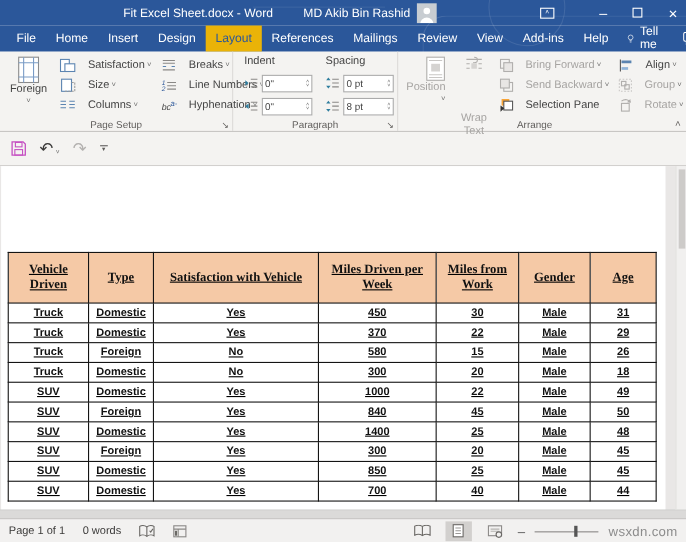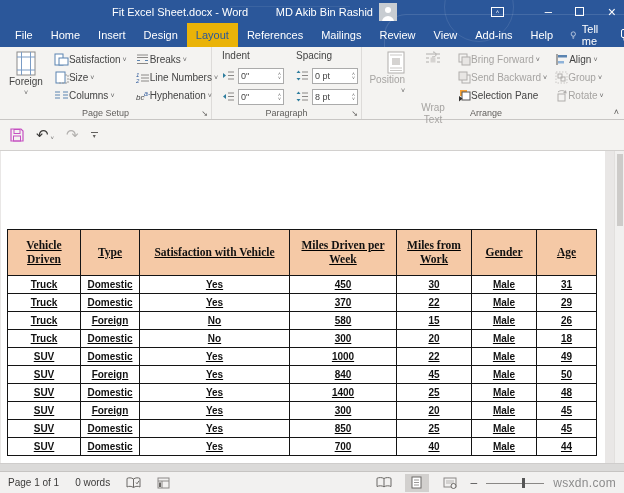--- a/index.html
+++ b/index.html
@@ -38,21 +38,21 @@
   .tr-icon { display:flex; align-items:center; padding:0 10px; }
   
   .ribbon { position:relative; height:73px; background:#F4F3F1; border-bottom:1px solid #C8C6C4; display:flex; flex:0 0 73px; font-size:10px; color:#444; }
   .rgroup { position:relative; border-right:1px solid #DDDBD9; padding:3px 4px 13px 6px; }
   .glabel { position:absolute; bottom:1px; left:0; right:0; text-align:center; font-size:9px; color:#605E5C; }
   .launcher { position:absolute; bottom:1px; right:3px; font-size:8px; color:#605E5C; line-height:1; }
   .chev { font-size:7px; color:#666; margin-left:2px; }
   .bigbtn { display:flex; flex-direction:column; align-items:center; justify-content:flex-start; text-align:center; padding:1px 3px; line-height:1.15; }
   .bigbtn .chev { margin:1px 0 0 0; }
   .sitem { display:flex; align-items:center; height:18px; white-space:nowrap; }
-  .sitem .ic { margin-right:0; display:flex;font-style:italic; }
+  .sitem .ic { margin-right:11px; display:flex;font-style:italic; }
   .dis { color:#A6A4A2; }
   .ps-wrap { display:flex; gap:8px; }
   .pscol { display:flex; flex-direction:column; }
   
   .para-grid { display:grid; grid-template-columns:auto auto; column-gap:12px; row-gap:2px; padding-left:4px; }
   .para-h { font-size:10px; color:#444; height:14px; }
   .para-row { display:flex; align-items:center; gap:3px; height:19px; }
   .spin { display:flex; align-items:center; justify-content:space-between; width:46px; height:16px; border:1px solid #ABABAB; background:#fff; font-size:9px; padding:0 2px; }
   .spin .arrows { display:flex; flex-direction:column; font-size:5px; line-height:4px; color:#666; }
   

